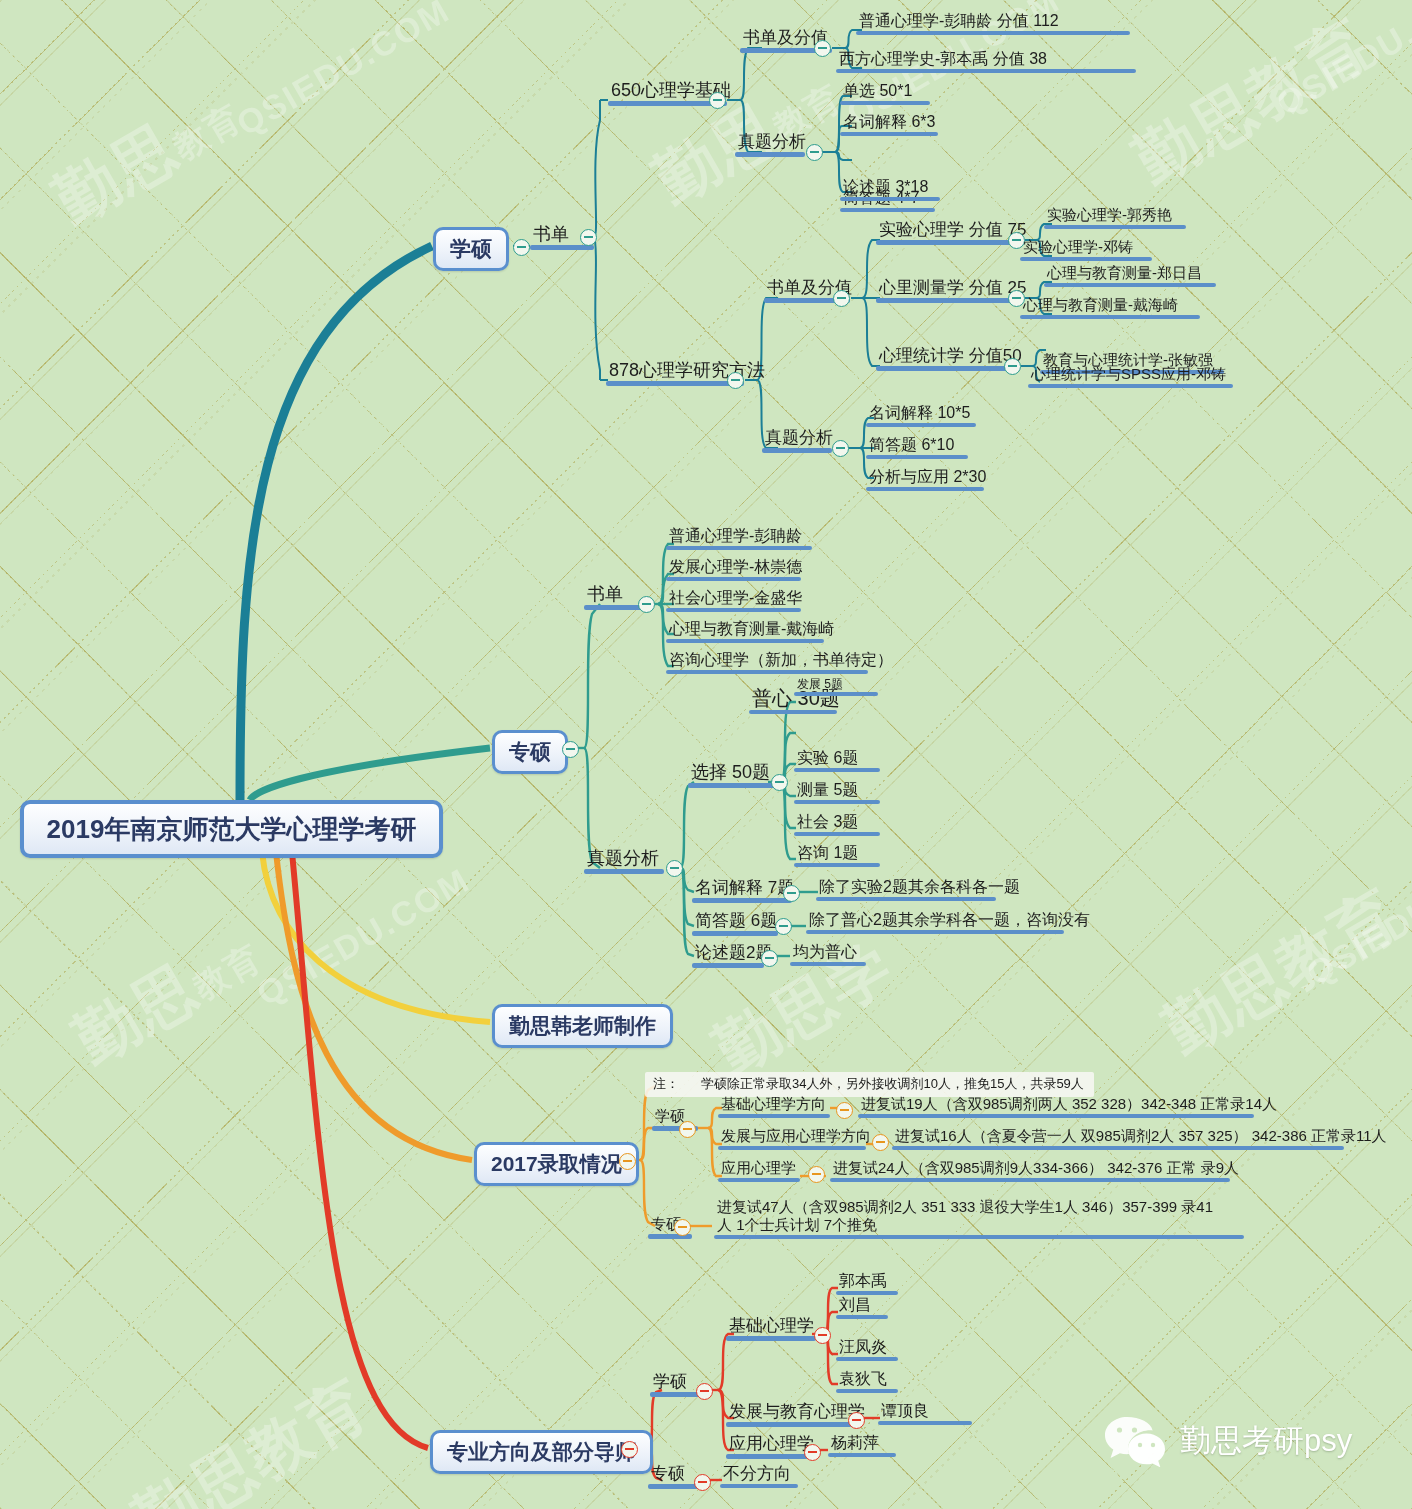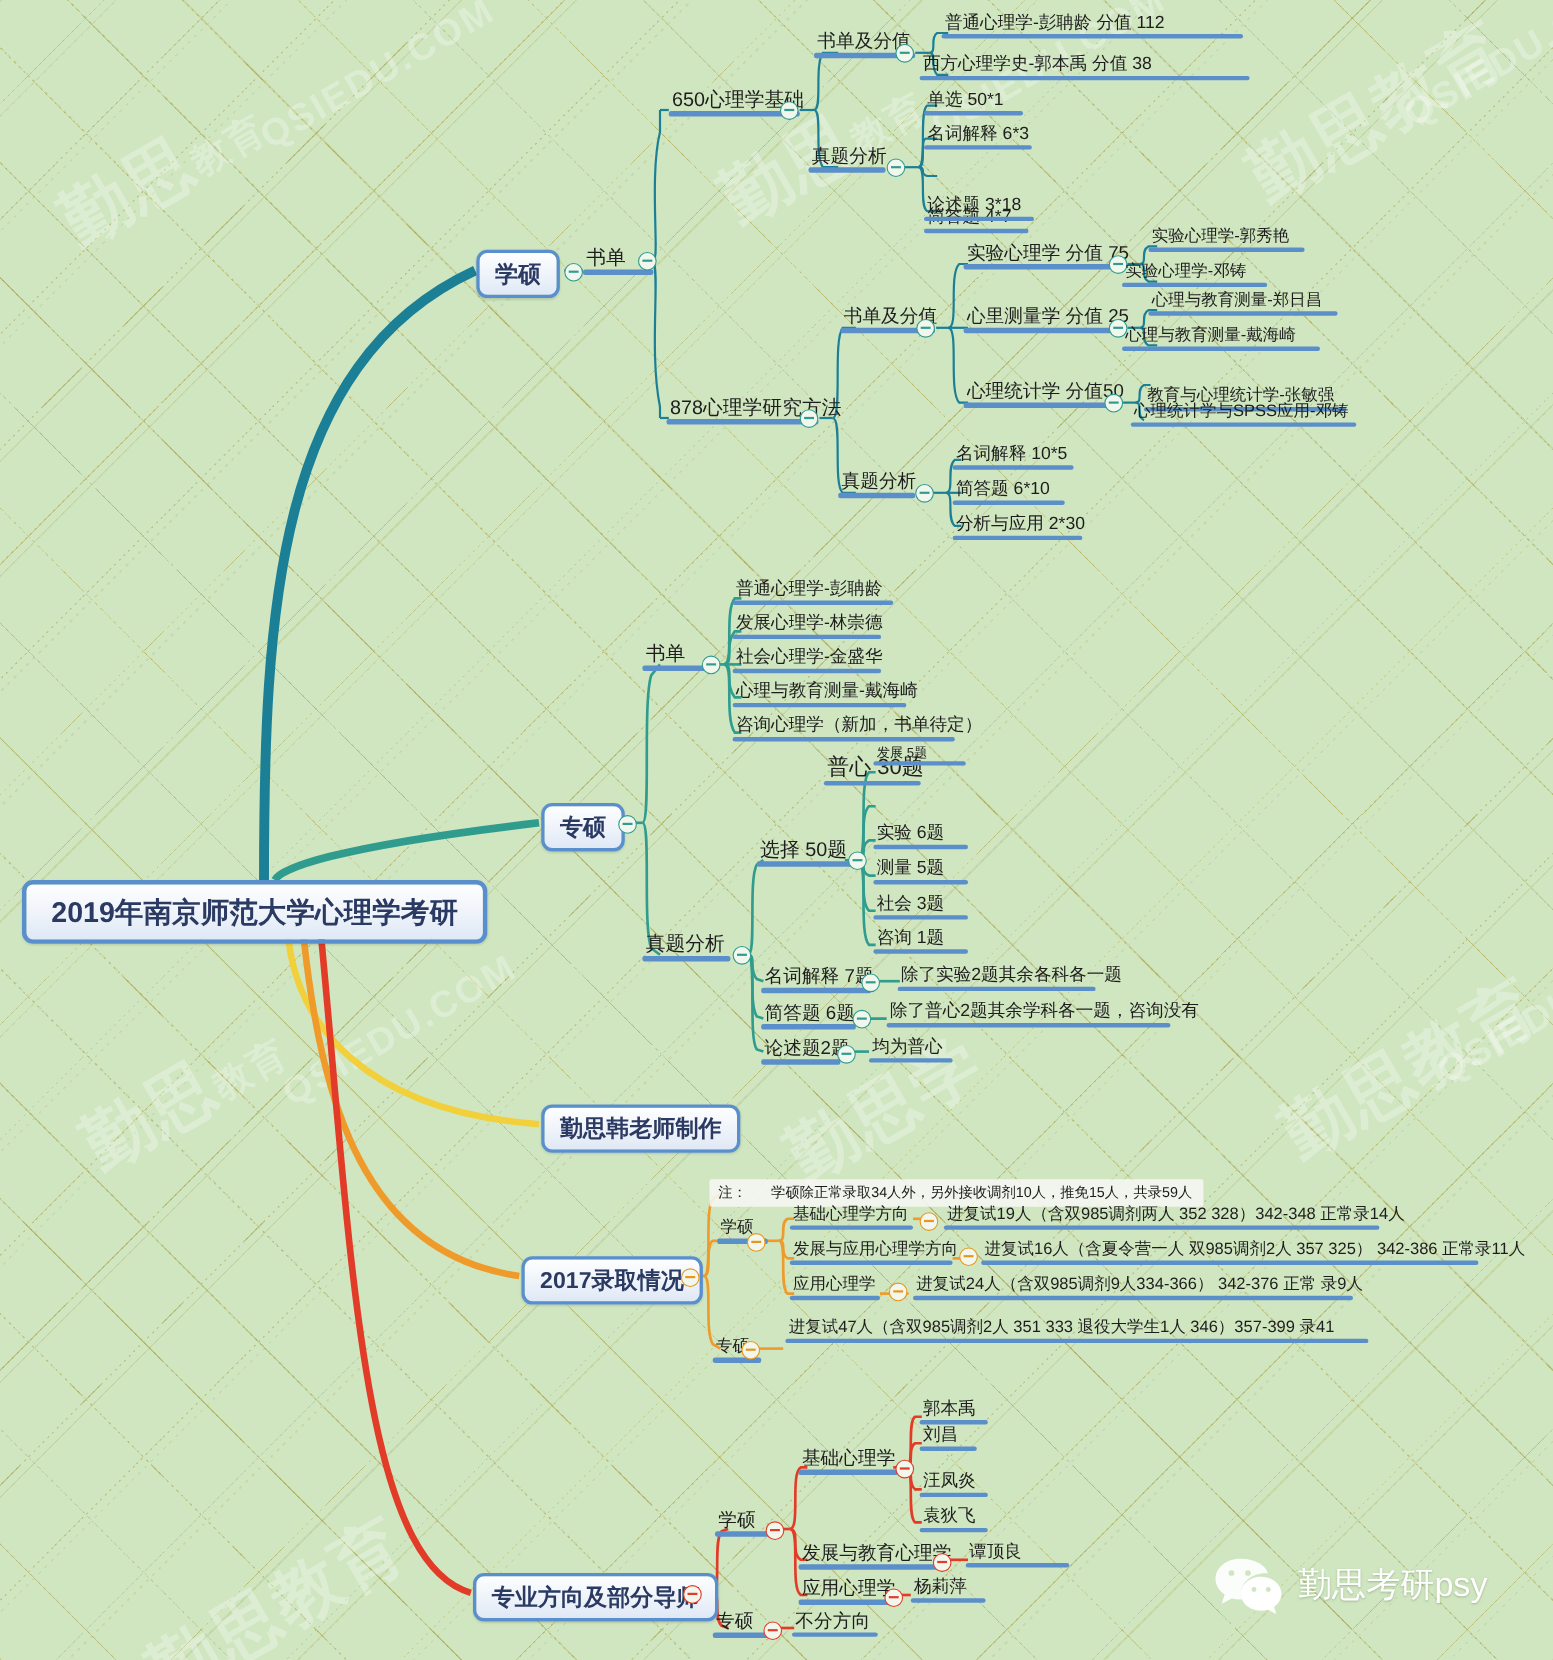--- a/index.html
+++ b/index.html
@@ -509,20 +509,21 @@
   <span class="ul" style="width:400px;"></span>
 </div>
 
 <div class="tnode" style="left:648px;top:1216px;font-size:15px;">
   <span class="txt">专硕</span>
   <span class="ul" style="width:44px;"></span>
 </div>
 <span class="tog orange" style="left:674px;top:1219px;"></span>
 <div class="tnode thin" style="left:714px;top:1199px;font-size:15px;width:530px;white-space:normal;">
   <span class="txt">进复试47人（含双985调剂2人  351  333   退役大学生1人 346）357-399     录41</span>
+  <span class="txt">人  1个士兵计划  7个推免</span>
   <span class="ul" style="width:530px;"></span>
 </div>
 
 <div class="tnode" style="left:650px;top:1372px;font-size:17px;">
   <span class="txt">学硕</span>
   <span class="ul" style="width:54px;"></span>
 </div>
 <span class="tog red" style="left:696px;top:1383px;"></span>
 
 <div class="tnode" style="left:726px;top:1316px;font-size:17px;">

